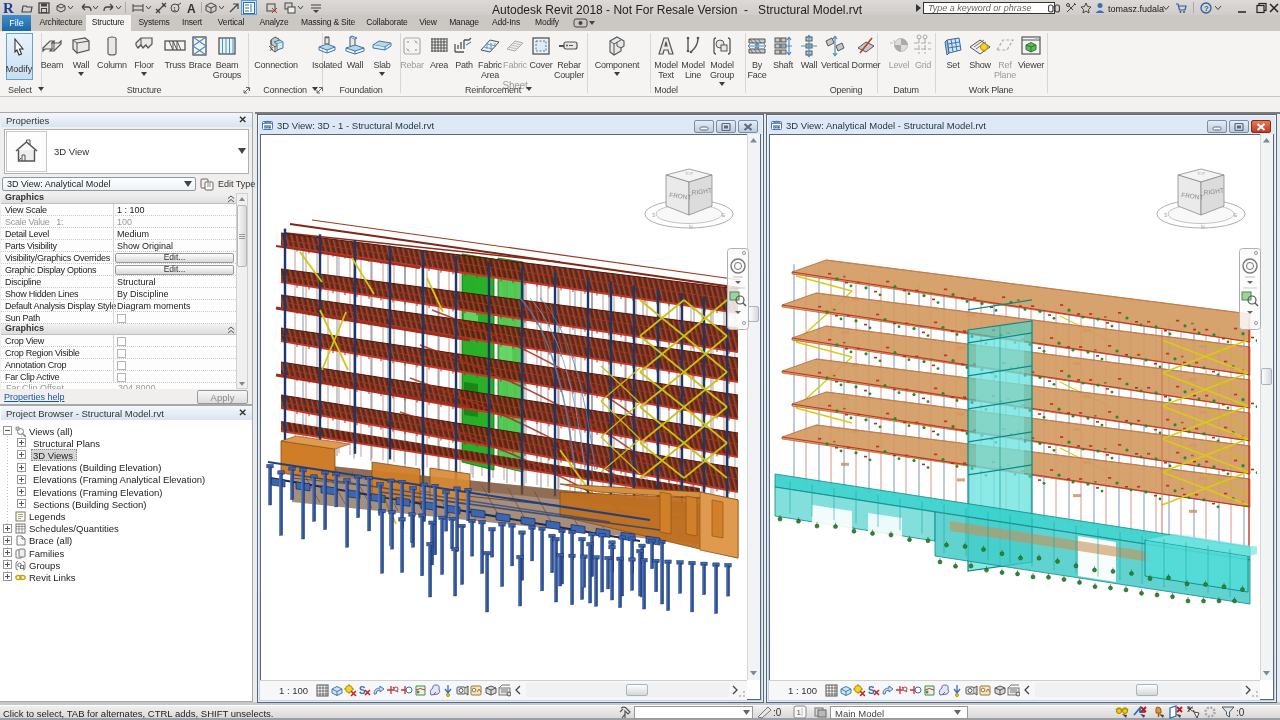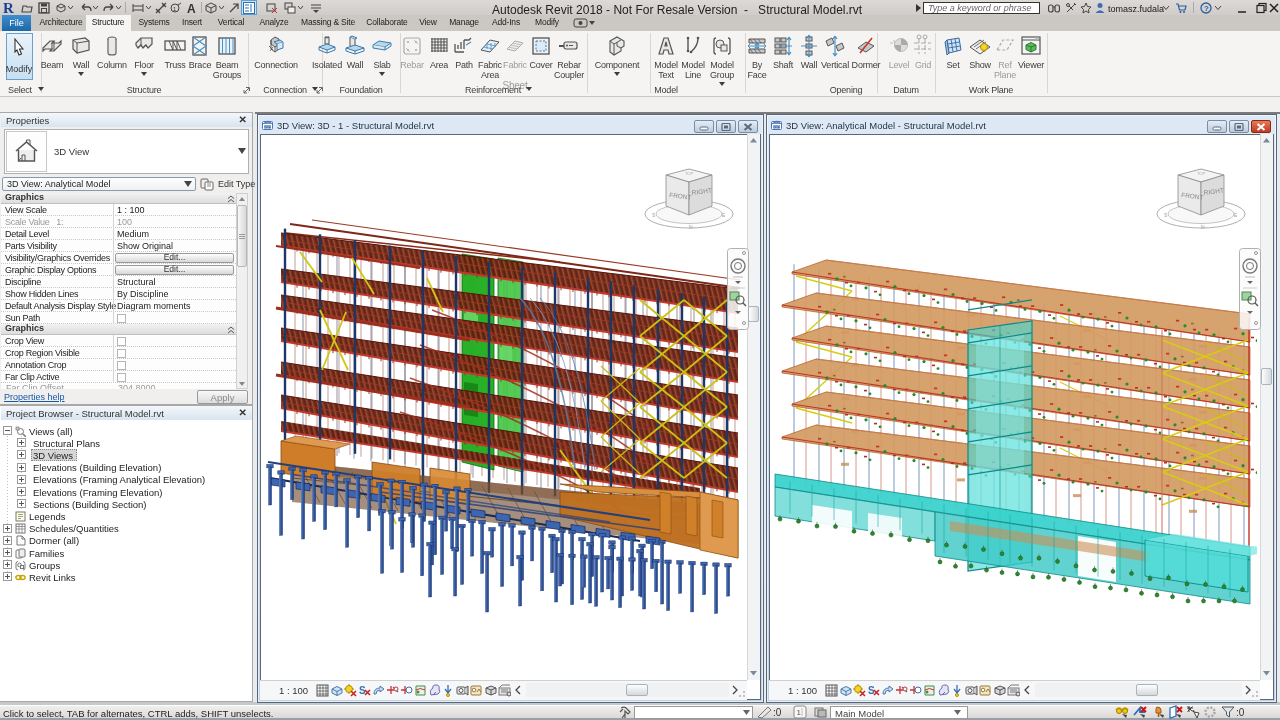--- a/index.html
+++ b/index.html
@@ -83,21 +83,21 @@
     <path d="M0 1 L2.5 4 L5 1" fill="none" stroke="#444"></path>
   </svg>
 <svg style="position:absolute;left:310px;top:2px;" width="12" height="12" viewBox="0 0 12 12">
     <path d="M1 3 H11 M1 6 H11" stroke="#444"></path>
     <path d="M3 8 L6 11 L9 8 Z" fill="#444"></path>
   </svg>
 <div class="txt" style="left:492px;top:3px;font-size:12px;color:#222">Autodesk Revit 2018 - Not For Resale Version&nbsp;&nbsp;-&nbsp;&nbsp; Structural Model.rvt</div>
 <svg style="position:absolute;left:915px;top:4px;" width="8" height="8" viewBox="0 0 8 8">
     <path d="M1 0 L6 4 L1 8 Z" fill="#333"></path>
   </svg>
-<div style="position:absolute;left:923px;top:2px;width:117px;height:12px;background:#fff;border:1px solid #333">
+<div style="position:absolute;left:923px;top:2px;width:132px;height:12px;background:#fff;border:1px solid #333">
     <span style="position:absolute;left:4px;top:0px;font-size:9px;font-style:italic;color:#666">Type a keyword or phrase</span>
   </div>
 <svg style="position:absolute;left:1048px;top:2px;" width="12" height="12" viewBox="0 0 12 12">
     <rect x="0.5" y="3" width="4.5" height="7" rx="2" fill="none" stroke="#444" stroke-width="1.2"></rect>
     <rect x="7" y="3" width="4.5" height="7" rx="2" fill="none" stroke="#444" stroke-width="1.2"></rect>
     <path d="M5 5 H7" stroke="#444"></path>
   </svg>
 <svg style="position:absolute;left:1065px;top:2px;" width="12" height="12" viewBox="0 0 12 12">
     <path d="M2 10 L10 2 M4 4 L8 8 M9 1 L11 3" stroke="#444" fill="none"></path>
     <circle cx="3" cy="3" r="1.5" fill="none" stroke="#444"></circle>
@@ -610,21 +610,21 @@
   </svg>
 <div class="txt" style="left:29px;top:523.0999999999999px;font-size:9.5px;color:#222">Schedules/Quantities</div>
 <svg style="position:absolute;left:3px;top:535.8px;" width="9" height="9" viewBox="0 0 9 9">
     <rect x="0.5" y="0.5" width="8" height="8" fill="#fff" stroke="#999"></rect>
     <path d="M2 4.5 H7 M4.5 2 V7" stroke="#555"></path>
   </svg>
 <svg style="position:absolute;left:15px;top:535.3px;" width="11" height="11" viewBox="0 0 11 11">
     <path d="M2 1 H7 L10 4 V10 H2 Z" fill="#fff" stroke="#777"></path>
     <path d="M7 1 V4 H10" fill="none" stroke="#777"></path>
   </svg>
-<div class="txt" style="left:29px;top:535.3px;font-size:9.5px;color:#222">Dormer (all)</div>
+<div class="txt" style="left:29px;top:535.3px;font-size:9.5px;color:#222">Brace (all)</div>
 <svg style="position:absolute;left:3px;top:548.0px;" width="9" height="9" viewBox="0 0 9 9">
     <rect x="0.5" y="0.5" width="8" height="8" fill="#fff" stroke="#999"></rect>
     <path d="M2 4.5 H7 M4.5 2 V7" stroke="#555"></path>
   </svg>
 <svg style="position:absolute;left:15px;top:547.5px;" width="11" height="11" viewBox="0 0 11 11">
     <rect x="1" y="2" width="6" height="8" rx="1" fill="#fff" stroke="#777"></rect>
     <rect x="4" y="1" width="6" height="8" rx="1" fill="#eee" stroke="#777"></rect>
   </svg>
 <div class="txt" style="left:29px;top:547.5px;font-size:9.5px;color:#222">Families</div>
 <svg style="position:absolute;left:3px;top:560.2px;" width="9" height="9" viewBox="0 0 9 9">

